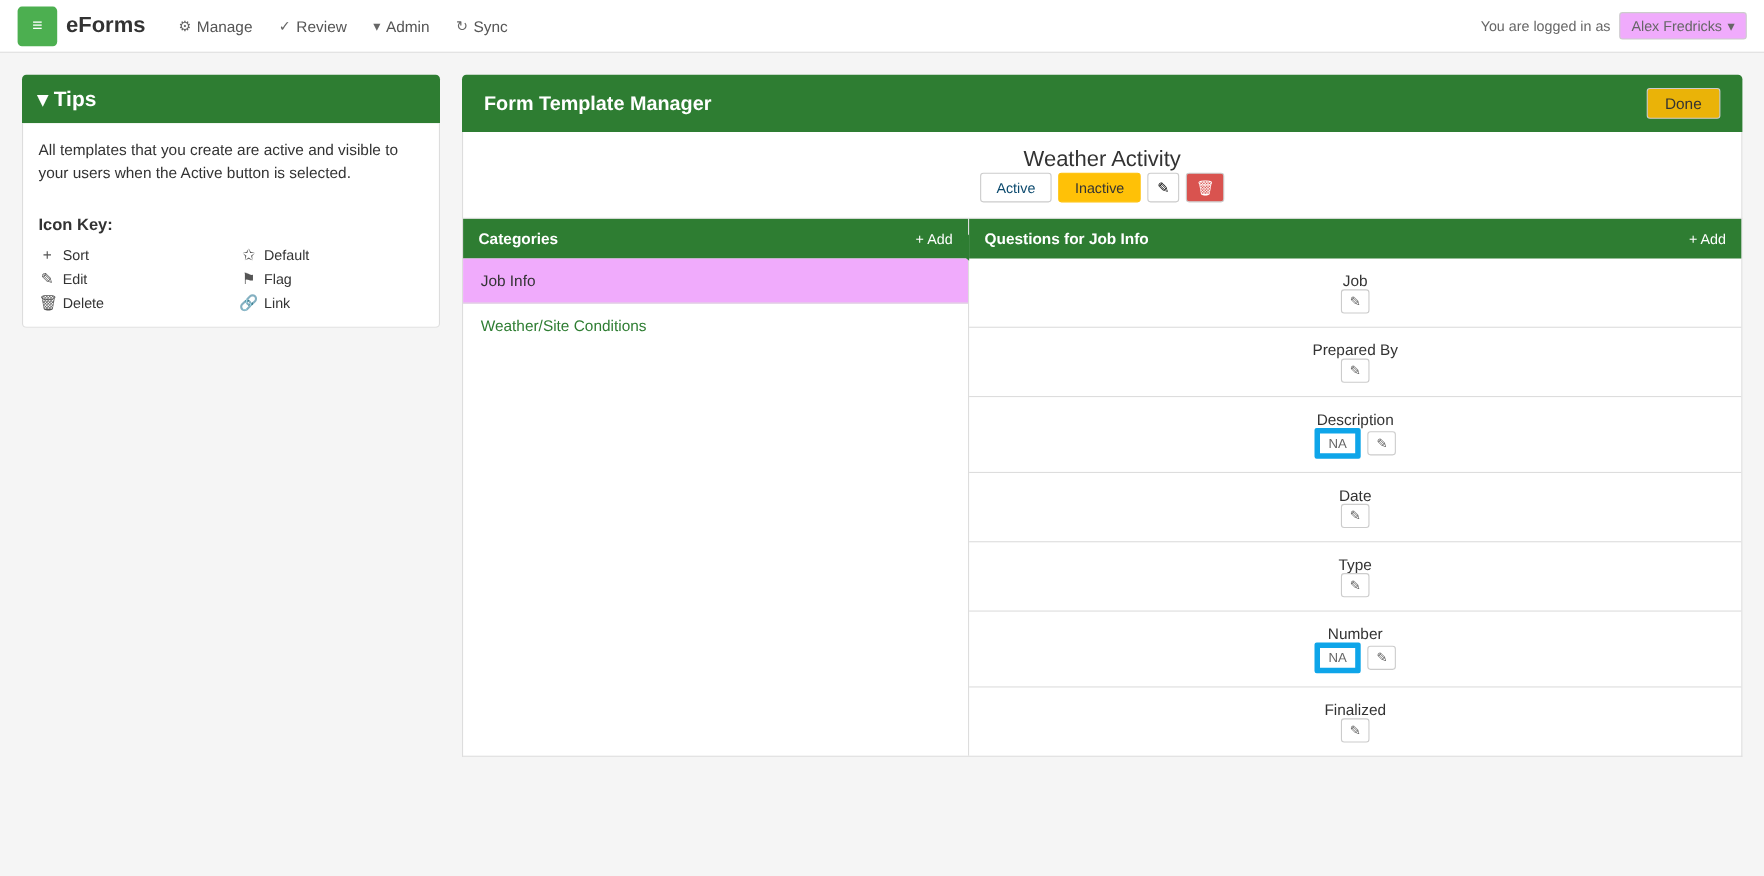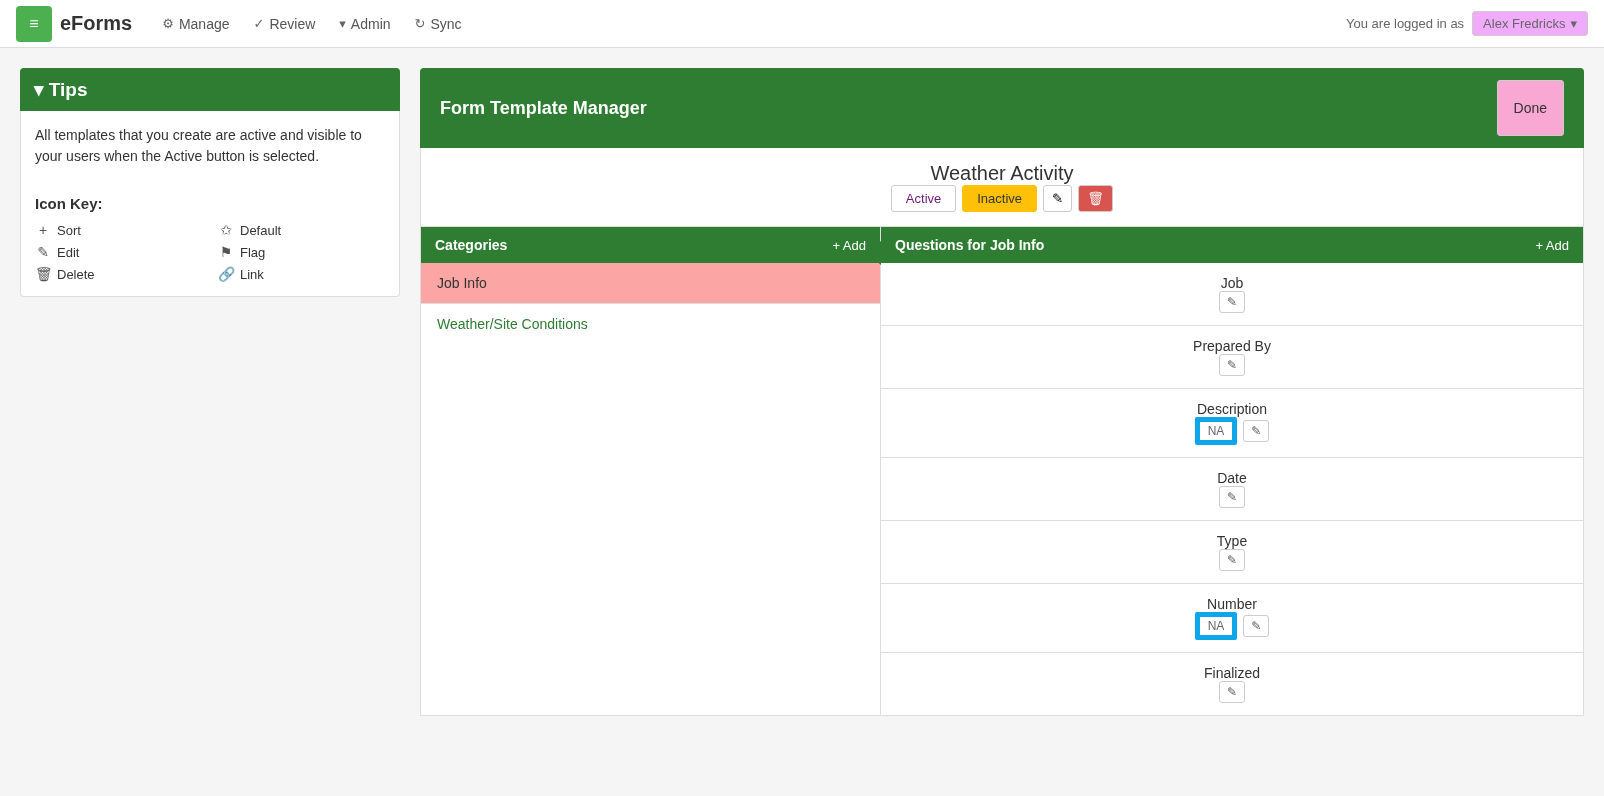--- a/index.html
+++ b/index.html
@@ -134,24 +134,24 @@
       display: flex;
       align-items: center;
       justify-content: space-between;
       border-radius: 4px 4px 0 0;
     }
     .form-template-title {
       font-size: 18px;
       font-weight: 600;
     }
     .done-btn {
-      background: #f9a8d4;
+      background: #eab308;
       color: #333;
       border: 1px solid #ccc;
-      padding: 19px 16px;
+      padding: 5px 16px;
       cursor: pointer;
       border-radius: 3px;
       font-size: 14px;
     }
     .form-name-bar {
       background: #fff;
       border: 1px solid #ddd;
       border-top: none;
       padding: 14px 20px;
       display: flex;
@@ -169,21 +169,21 @@
       gap: 6px;
     }
     .status-btn {
       padding: 5px 14px;
       border: 1px solid #ccc;
       cursor: pointer;
       font-size: 13px;
       border-radius: 3px;
       background: #fff;
     }
-    .status-btn.active-btn { background: #fff; color: #701a75; }
+    .status-btn.active-btn { background: #fff; color: #0c4a6e; }
     .status-btn.inactive-btn { background: #ffc107; color: #333; border-color: #ffc107; }
     .edit-icon-btn {
       border: 1px solid #ccc;
       background: #fff;
       padding: 5px 8px;
       cursor: pointer;
       border-radius: 3px;
     }
     .delete-icon-btn {
       border: 1px solid #ccc;
@@ -229,21 +229,21 @@
       align-items: center;
       gap: 3px;
     }
     .category-item {
       padding: 12px 16px;
       border-bottom: 1px solid #ddd;
       cursor: pointer;
       font-size: 14px;
     }
     .category-item.selected {
-      background: #fca5a5;
+      background: #f0abfc;
       color: #333;
     }
     .category-item.link {
       color: #2e7d32;
     }
     .category-item:last-child { border-bottom: none; }
 
     
     .questions-panel {
       flex: 1;

